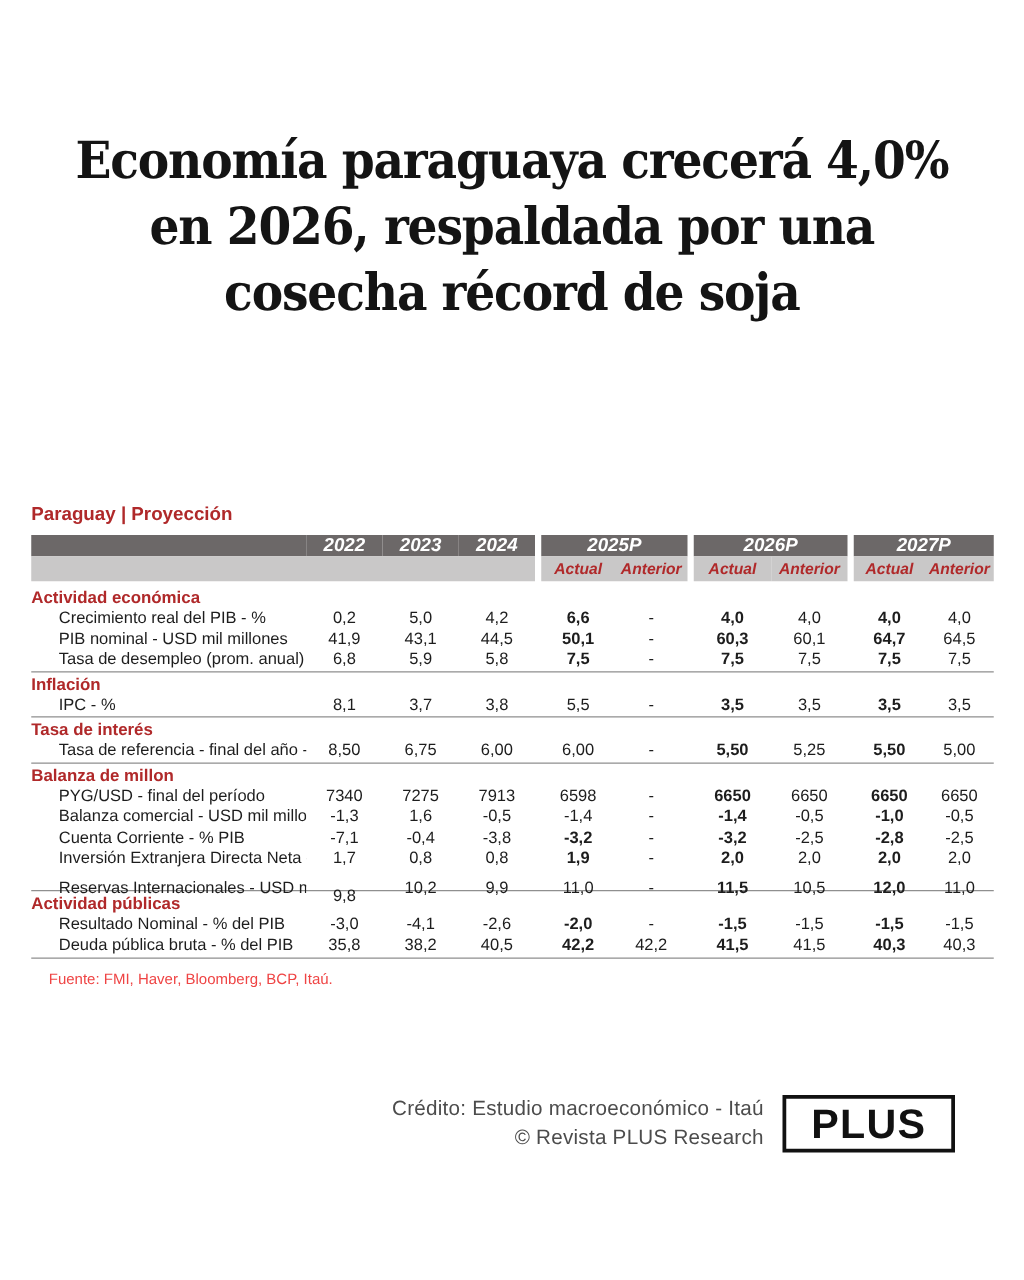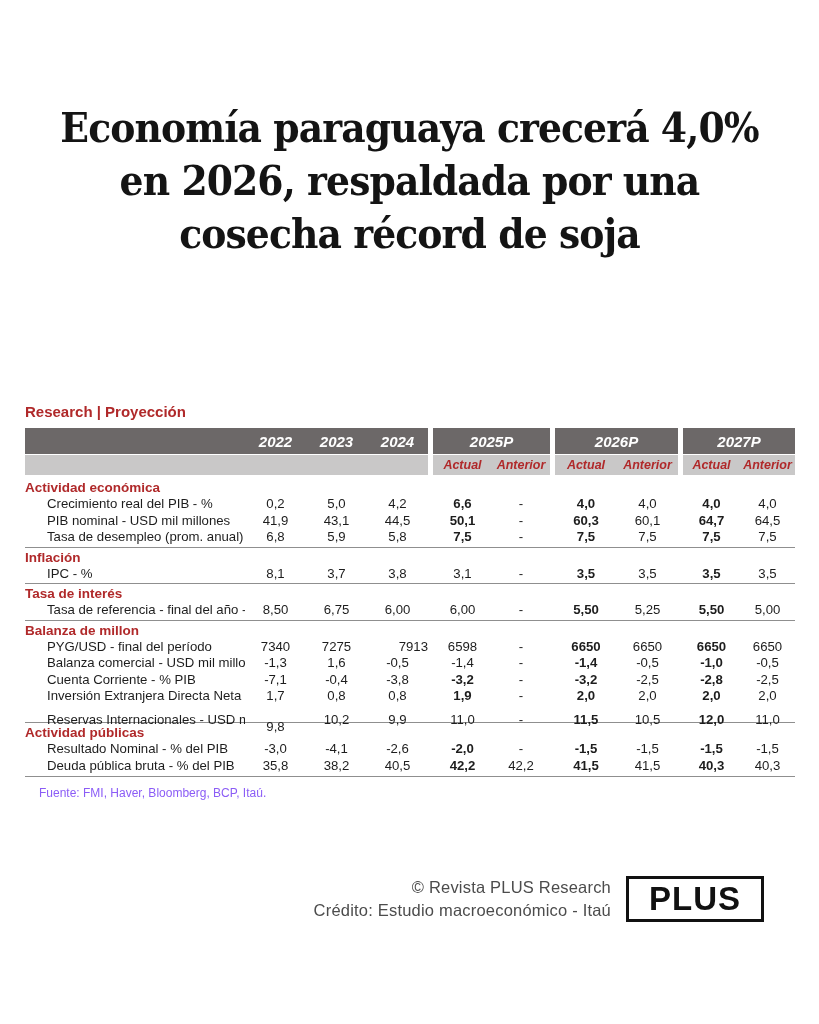--- a/index.html
+++ b/index.html
@@ -24,21 +24,21 @@
     transform:scaleX(.92);transform-origin:50% 0;
   }
   
   .table-wrap{position:absolute;left:25px;top:403px;width:770px;}
   .caption{color:var(--red);font-weight:700;font-size:15px;margin-bottom:8px;}
   .trow{
     display:grid;
     grid-template-columns:220px 61px 61px 61px 5px 59px 58px 5px 62px 61px 5px 57px 55px;
     align-items:center;
   }
-  .thead{height:26px;}
+  .thead{height:16px;}
   .thead .hcell{
     background:var(--hdr-dark);color:#fff;font-weight:700;font-style:italic;
     font-size:15px;text-align:center;height:100%;
     display:flex;align-items:center;justify-content:center;
   }
   .subhead{height:20px;margin-top:1px;}
   .subhead .scell{
     background:var(--hdr-light);color:var(--red);font-weight:700;font-style:italic;
     font-size:12.5px;text-align:center;height:100%;
     display:flex;align-items:center;justify-content:center;
@@ -52,21 +52,21 @@
     padding:2px 0 1px 0;line-height:15px;
   }
   .drow{height:16.5px;}
   .drow .lbl{
     grid-column:1;font-size:13.2px;color:var(--ink);
     padding-left:22px;white-space:nowrap;overflow:hidden;line-height:16px;
   }
   .drow .val{font-size:13.2px;color:var(--ink);text-align:center;line-height:16px;}
   .val.b{font-weight:700;}
   .table-end{border-top:1px solid var(--rule);margin-top:2px;height:0;}
-  .source{margin:9px 0 0 14px;font-size:12px;color:#8b5cf6;}
+  .source{margin:9px 0 0 14px;font-size:12px;color:#ef4444;}
   
   .credit{
     position:absolute;top:876px;right:55px;
     display:flex;align-items:center;gap:15px;
   }
   .credit-text{
     text-align:right;font-size:16.5px;line-height:23px;
     color:#4c4c4c;letter-spacing:.2px;
   }
   .plus-logo{
@@ -78,21 +78,21 @@
 </head>
 <body>
 
 <div class="headline">
   <div>Economía paraguaya crecerá 4,0%</div>
   <div>en 2026, respaldada por una</div>
   <div>cosecha récord de soja</div>
 </div>
 
 <div class="table-wrap">
-  <div class="caption">Research | Proyección</div>
+  <div class="caption">Paraguay | Proyección</div>
 
   <div class="trow thead">
     <div class="hcell"></div>
     <div class="hcell">2022</div>
     <div class="hcell">2023</div>
     <div class="hcell">2024</div>
     <div></div>
     <div class="hcell span2">2025P</div>
     <div></div>
     <div class="hcell span2">2026P</div>
@@ -154,21 +154,21 @@
         <div class="val" style="grid-column: 13;">7,5</div>
       </div>
       <div class="trow sec">
         <div class="sec-label">Inflación</div>
       </div>
       <div class="trow drow">
         <div class="lbl">IPC - %</div>
         <div class="val" style="grid-column: 2;">8,1</div>
         <div class="val" style="grid-column: 3;">3,7</div>
         <div class="val" style="grid-column: 4;">3,8</div>
-        <div class="val" style="grid-column: 6;">3,1</div>
+        <div class="val" style="grid-column: 6;">5,5</div>
         <div class="val" style="grid-column: 7;">-</div>
         <div class="val b" style="grid-column: 9;">3,5</div>
         <div class="val" style="grid-column: 10;">3,5</div>
         <div class="val b" style="grid-column: 12;">3,5</div>
         <div class="val" style="grid-column: 13;">3,5</div>
       </div>
       <div class="trow sec">
         <div class="sec-label">Tasa de interés</div>
       </div>
       <div class="trow drow">
@@ -183,21 +183,21 @@
         <div class="val b" style="grid-column: 12;">5,50</div>
         <div class="val" style="grid-column: 13;">5,00</div>
       </div>
       <div class="trow sec">
         <div class="sec-label">Balanza de millon</div>
       </div>
       <div class="trow drow">
         <div class="lbl">PYG/USD - final del período</div>
         <div class="val" style="grid-column: 2;">7340</div>
         <div class="val" style="grid-column: 3;">7275</div>
-        <div class="val" style="grid-column: 4; text-align: right;">7913</div>
+        <div class="val" style="grid-column: 4;">7913</div>
         <div class="val" style="grid-column: 6;">6598</div>
         <div class="val" style="grid-column: 7;">-</div>
         <div class="val b" style="grid-column: 9;">6650</div>
         <div class="val" style="grid-column: 10;">6650</div>
         <div class="val b" style="grid-column: 12;">6650</div>
         <div class="val" style="grid-column: 13;">6650</div>
       </div>
       <div class="trow drow">
         <div class="lbl">Balanza comercial - USD mil millones</div>
         <div class="val" style="grid-column: 2;">-1,3</div>
@@ -274,17 +274,17 @@
         <div class="val" style="grid-column: 13;">40,3</div>
       </div>
     </div>
   <div class="table-end"></div>
 
   <div class="source">Fuente: FMI, Haver, Bloomberg, BCP, Itaú.</div>
 </div>
 
 <div class="credit">
   <div class="credit-text">
+    <div>Crédito: Estudio macroeconómico - Itaú</div>
     <div>© Revista PLUS Research</div>
-    <div>Crédito: Estudio macroeconómico - Itaú</div>
   </div>
   <div class="plus-logo">PLUS</div>
 </div>
 
 </body></html>

